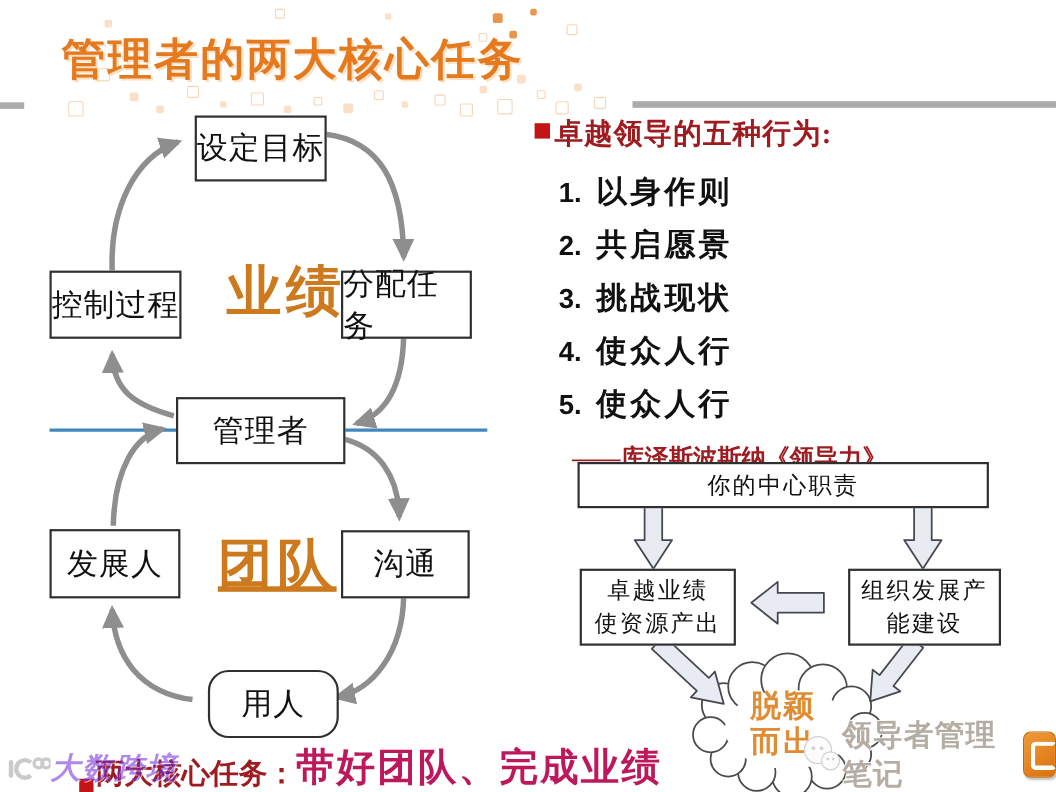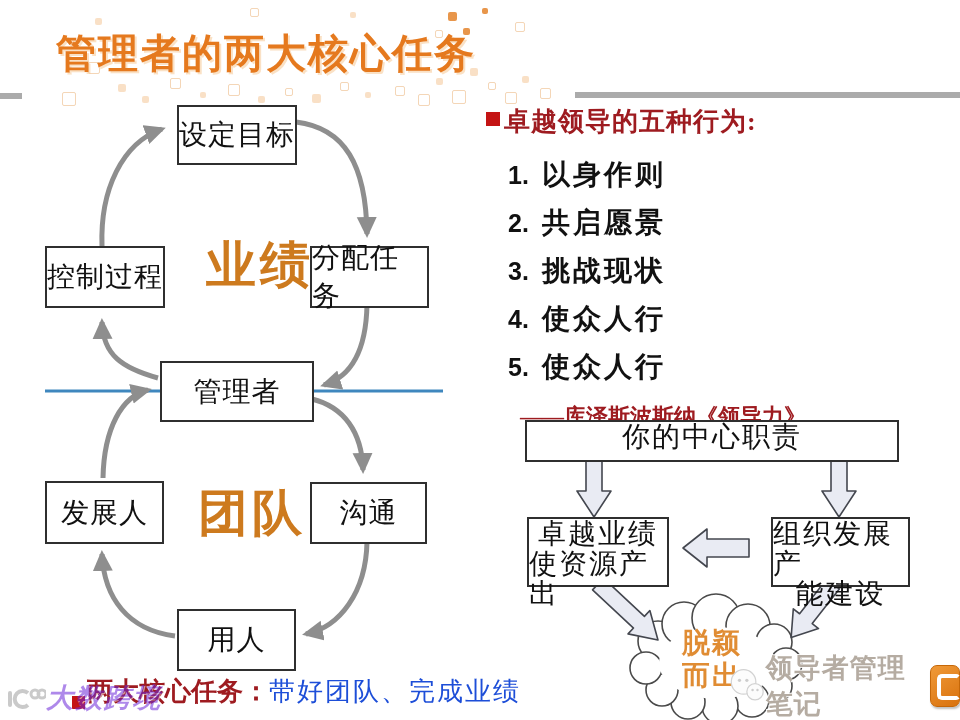--- a/index.html
+++ b/index.html
@@ -30,29 +30,29 @@
   #behaviors-heading{position:absolute;left:504px;top:104px;z-index:2;font-weight:bold;
     font-size:26px;color:var(--dark_red,#9e1b20);letter-spacing:1px;}
   .list-row{position:absolute;left:508px;z-index:2;display:flex;align-items:baseline;}
   .list-num{font-family:"Liberation Sans","DejaVu Sans",sans-serif;font-weight:bold;
     font-size:25px;color:#111;width:34px;}
   .list-text{font-size:28px;color:#111;letter-spacing:3px;font-weight:bold;}
   #attribution{position:absolute;left:520px;top:386px;width:380px;z-index:2;
     font-weight:bold;font-size:22px;color:var(--dark_red,#9e1b20);margin-top:16px;}
   
   .flow-box{position:absolute;z-index:2;background:#fff;border:2px solid #2f2f2f;
-    display:flex;flex-direction:column;align-items:center;justify-content:flex-start;
-    font-size:28px;color:#111;letter-spacing:2px;line-height:30px;}
+    display:flex;flex-direction:column;align-items:center;justify-content:center;
+    font-size:21px;color:#111;letter-spacing:2px;line-height:30px;}
   #cloud-text{position:absolute;left:664px;top:626px;width:96px;z-index:2;text-align:center;
     font-weight:bold;font-size:28px;line-height:33px;color:var(--cloud_orange,#e08c33);letter-spacing:2px;}
   
   #footer-line{position:absolute;left:72px;top:674px;z-index:2;display:flex;align-items:flex-end;}
   #footer-line .sqb{width:13px;height:13px;background:var(--bullet_red,#c41414);margin-right:2px;}
   #footer-label{font-weight:bold;font-size:26px;color:var(--dark_red,#9e1b20);}
-  #footer-text{font-weight:normal;font-size:26px;color:#1d4ed8;letter-spacing:2px;}
+  #footer-text{font-weight:bold;font-size:35px;color:#be185d;letter-spacing:2px;}
   
   #wm-left{position:absolute;left:6px;top:680px;z-index:5;display:flex;align-items:center;opacity:.55;}
   #wm-left .wm-text{font-family:"Liberation Sans","DejaVu Sans",sans-serif;font-weight:bold;
     font-size:27px;color:#6d28d9;letter-spacing:2px;text-shadow:1px 1px 0 #fff;font-style:italic;}
   #wm-right{position:absolute;left:728px;top:650px;z-index:5;display:flex;align-items:center;}
   #wm-right .wm-text{font-family:"Liberation Sans","DejaVu Sans",sans-serif;font-weight:bold;
     font-size:27px;color:rgba(168,158,146,.85);letter-spacing:1px;
     text-shadow:1px 1px 0 rgba(255,255,255,.9), -1px -1px 0 rgba(255,255,255,.9);}
   #wm-logo{width:34px;height:40px;margin-left:4px;border-radius:7px;
     background:linear-gradient(145deg,#f09a38,#d9720e);border:1px solid #c56708;
@@ -164,25 +164,25 @@
 <div class="cycle-label" style="left:206px;top:232px;">业绩</div>
 <div class="node" style="left:310px;top:246px;width:115px;height:58px;">
     <span>分配任务</span>
   </div>
 <div class="node" style="left:160px;top:361px;width:150px;height:57px;">
     <span>管理者</span>
   </div>
 <div class="node" style="left:45px;top:481px;width:115px;height:59px;">
     <span>发展人</span>
   </div>
-<div class="cycle-label" style="left:198px;top:480px;">团队</div>
+<div class="cycle-label" style="left:198px;top:480px;text-decoration:underline;">团队</div>
 <div class="node" style="left:310px;top:482px;width:113px;height:58px;">
     <span>沟通</span>
   </div>
-<div class="node" style="left:177px;top:609px;width:115px;height:58px;">
+<div class="node" style="left:189px;top:609px;width:115px;height:58px;border-radius:19px;">
     <span>用人</span>
   </div>
 
 <div class="sq-bullet" style="left:486px;top:112px;"></div>
 <div id="behaviors-heading">卓越领导的五种行为:</div>
 
 <div class="list-row" style="top:156px;">
   <span class="list-num">1.</span>
   <span class="list-text">以身作则</span>
 </div>

